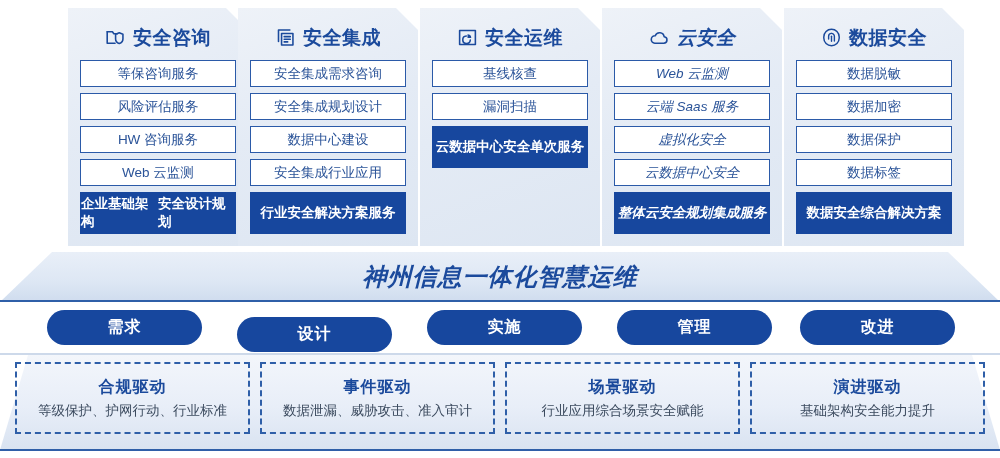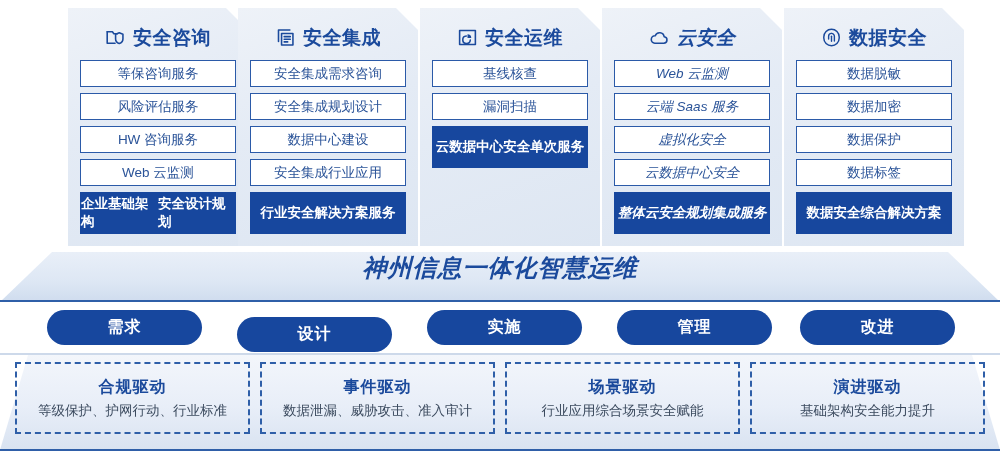--- a/index.html
+++ b/index.html
@@ -99,21 +99,21 @@
   #banner {
     position: absolute;
     left: 0;
     top: 252px;
     width: 1000px;
     height: 50px;
     background: linear-gradient(180deg, #e9eff8 0%, #dde7f4 60%, #cfdcee 100%);
     -webkit-clip-path: polygon(52px 0, 948px 0, 1000px 100%, 0 100%);
     clip-path: polygon(52px 0, 948px 0, 1000px 100%, 0 100%);
     display: flex;
-    align-items: flex-start;
+    align-items: center;
     justify-content: center;
   }
   #banner-line {
     position: absolute;
     left: 0;
     top: 300px;
     width: 1000px;
     height: 2px;
     background: #2f5fa8;
   }

